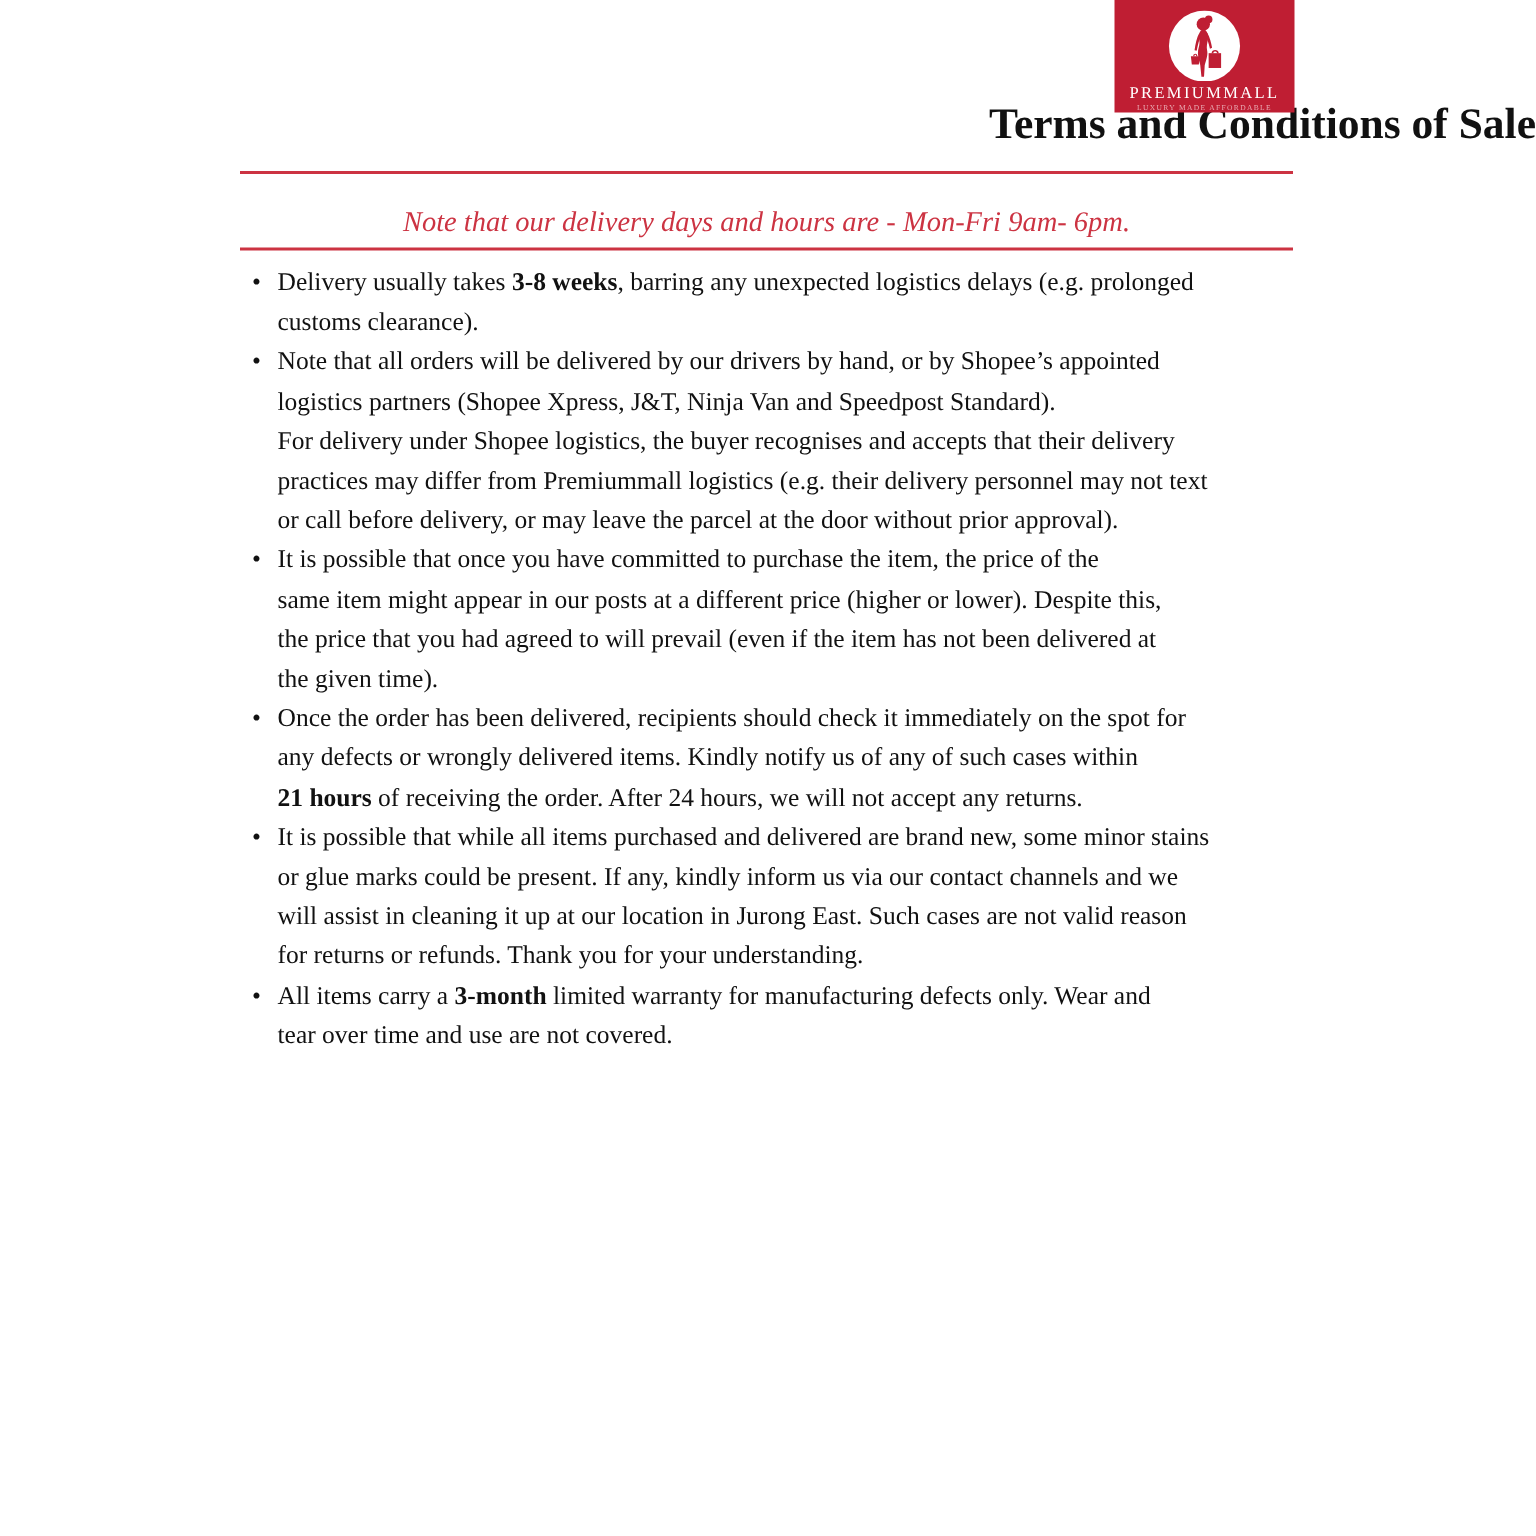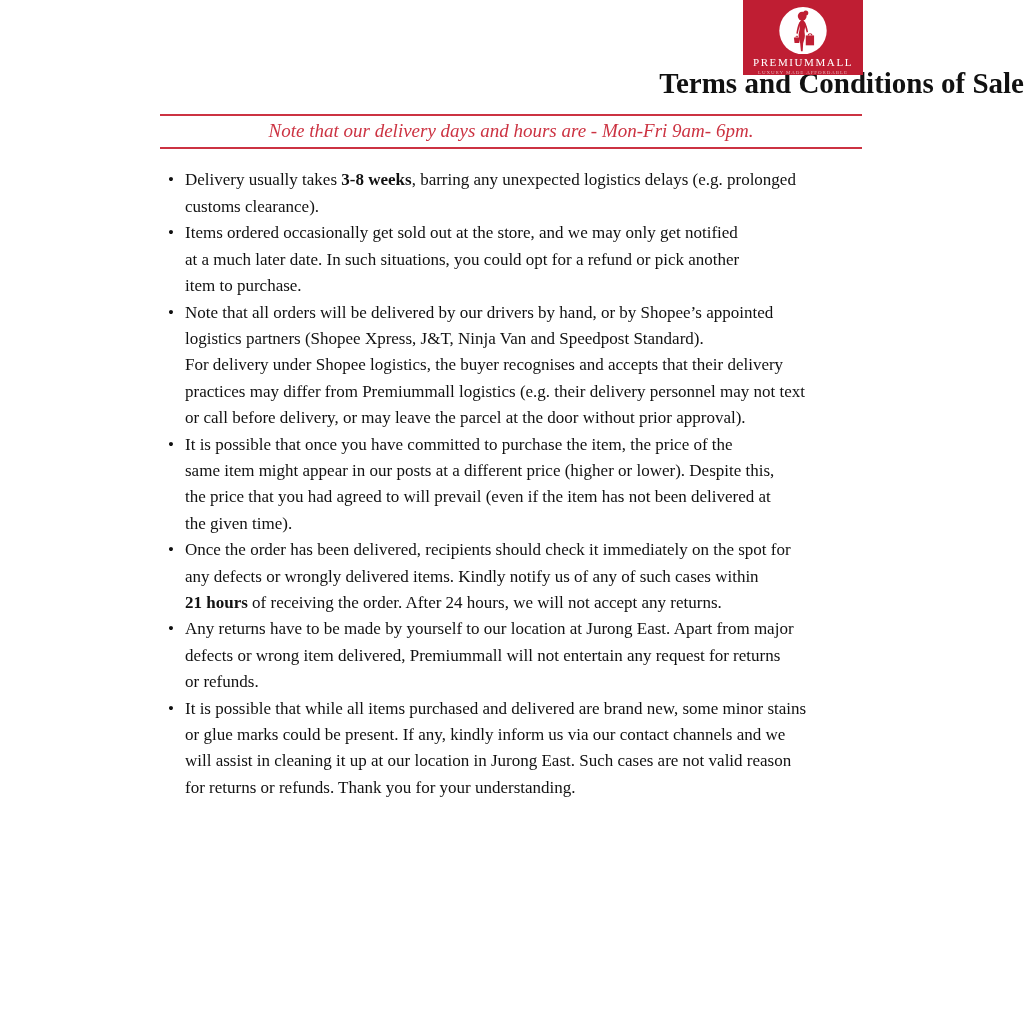--- a/index.html
+++ b/index.html
@@ -39,30 +39,30 @@
     font-size:29px;
     font-weight:bold;
     line-height:1.2;
   }
   .note-band{
     margin:13px auto 0 160px;
     width:702px;
     border-top:2px solid var(--accent-red);
     border-bottom:2px solid var(--accent-red);
     text-align:center;
-    padding:3px 0 4px 0;
+    padding:21px 0 4px 0;
   }
   .note-text{
     color:var(--accent-red);
     font-style:italic;
     font-size:19px;
     line-height:1.3;
   }
   .terms-list{
-    margin:18px 0 0 0;
+    margin:8px 0 0 0;
     padding:0 0 0 168px;
     list-style:none;
   }
   .terms-list li{
     position:relative;
     padding-left:17px;
     font-size:17px;
     line-height:26.4px;
     white-space:pre;
   }
@@ -109,19 +109,18 @@
 </div>
 
 <h1 class="page-title">Terms and Conditions of Sale</h1>
 
 <div class="note-band">
   <div class="note-text">Note that our delivery days and hours are - Mon-Fri 9am- 6pm.</div>
 </div>
 
 <ul class="terms-list">
     <li>Delivery usually takes <b>3-8 weeks</b>, barring any unexpected logistics delays (e.g. prolonged<br>customs clearance).</li>
-    <li>Items ordered occasionally get sold out at the store, and we may only get notified<br>at a much later date. In such situations, you could opt for a refund or pick another<br>item to purchase.</li>
     <li>Note that all orders will be delivered by our drivers by hand, or by Shopee’s appointed<br>logistics partners (Shopee Xpress, J&amp;T, Ninja Van and Speedpost Standard).<br>For delivery under Shopee logistics, the buyer recognises and accepts that their delivery<br>practices may differ from Premiummall logistics (e.g. their delivery personnel may not text<br>or call before delivery, or may leave the parcel at the door without prior approval).</li>
     <li>It is possible that once you have committed to purchase the item, the price of the<br>same item might appear in our posts at a different price (higher or lower). Despite this,<br>the price that you had agreed to will prevail (even if the item has not been delivered at<br>the given time).</li>
     <li>Once the order has been delivered, recipients should check it immediately on the spot for<br>any defects or wrongly delivered items. Kindly notify us of any of such cases within<br><b>21 hours</b> of receiving the order. After 24 hours, we will not accept any returns.</li>
-    <li>Any returns have to be made by yourself to our location at Jurong East. Apart from major<br>defects or wrong item delivered, Premiummall will not entertain any request for returns<br>or refunds.</li>
     <li>It is possible that while all items purchased and delivered are brand new, some minor stains<br>or glue marks could be present. If any, kindly inform us via our contact channels and we<br>will assist in cleaning it up at our location in Jurong East. Such cases are not valid reason<br>for returns or refunds. Thank you for your understanding.</li>
+    <li>All items carry a <b>3-month</b> limited warranty for manufacturing defects only. Wear and<br>tear over time and use are not covered.</li>
   </ul>
 
 </body></html>

